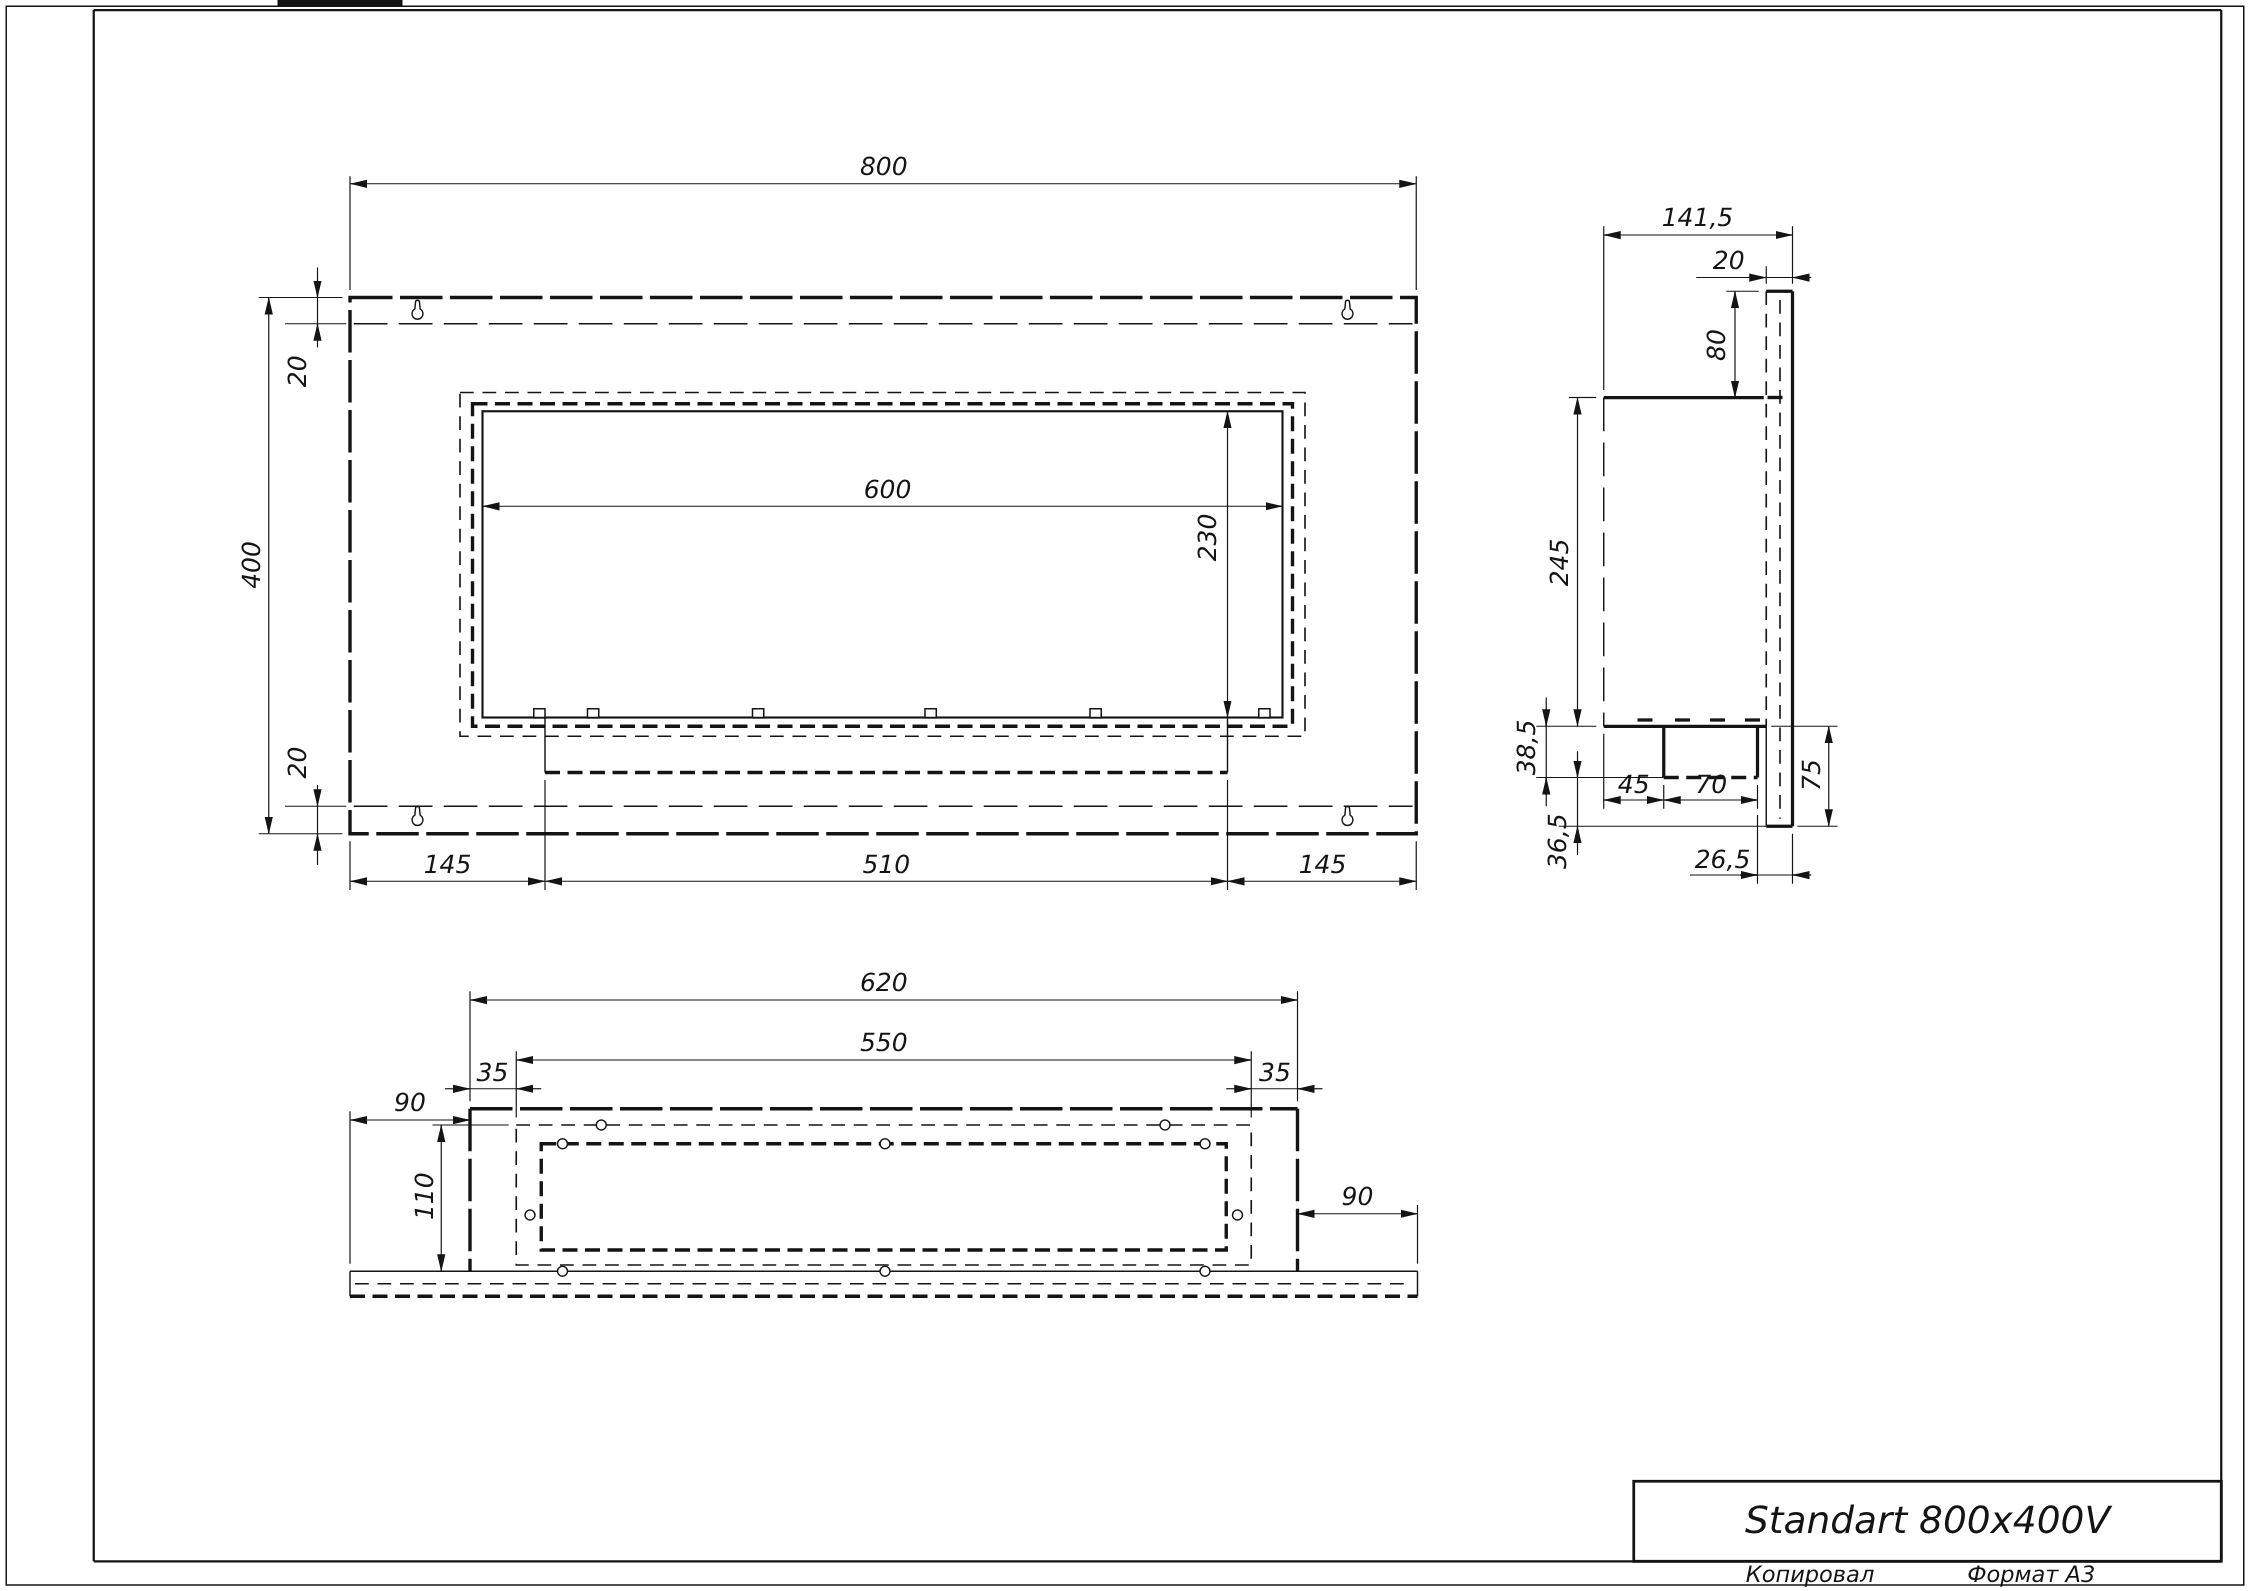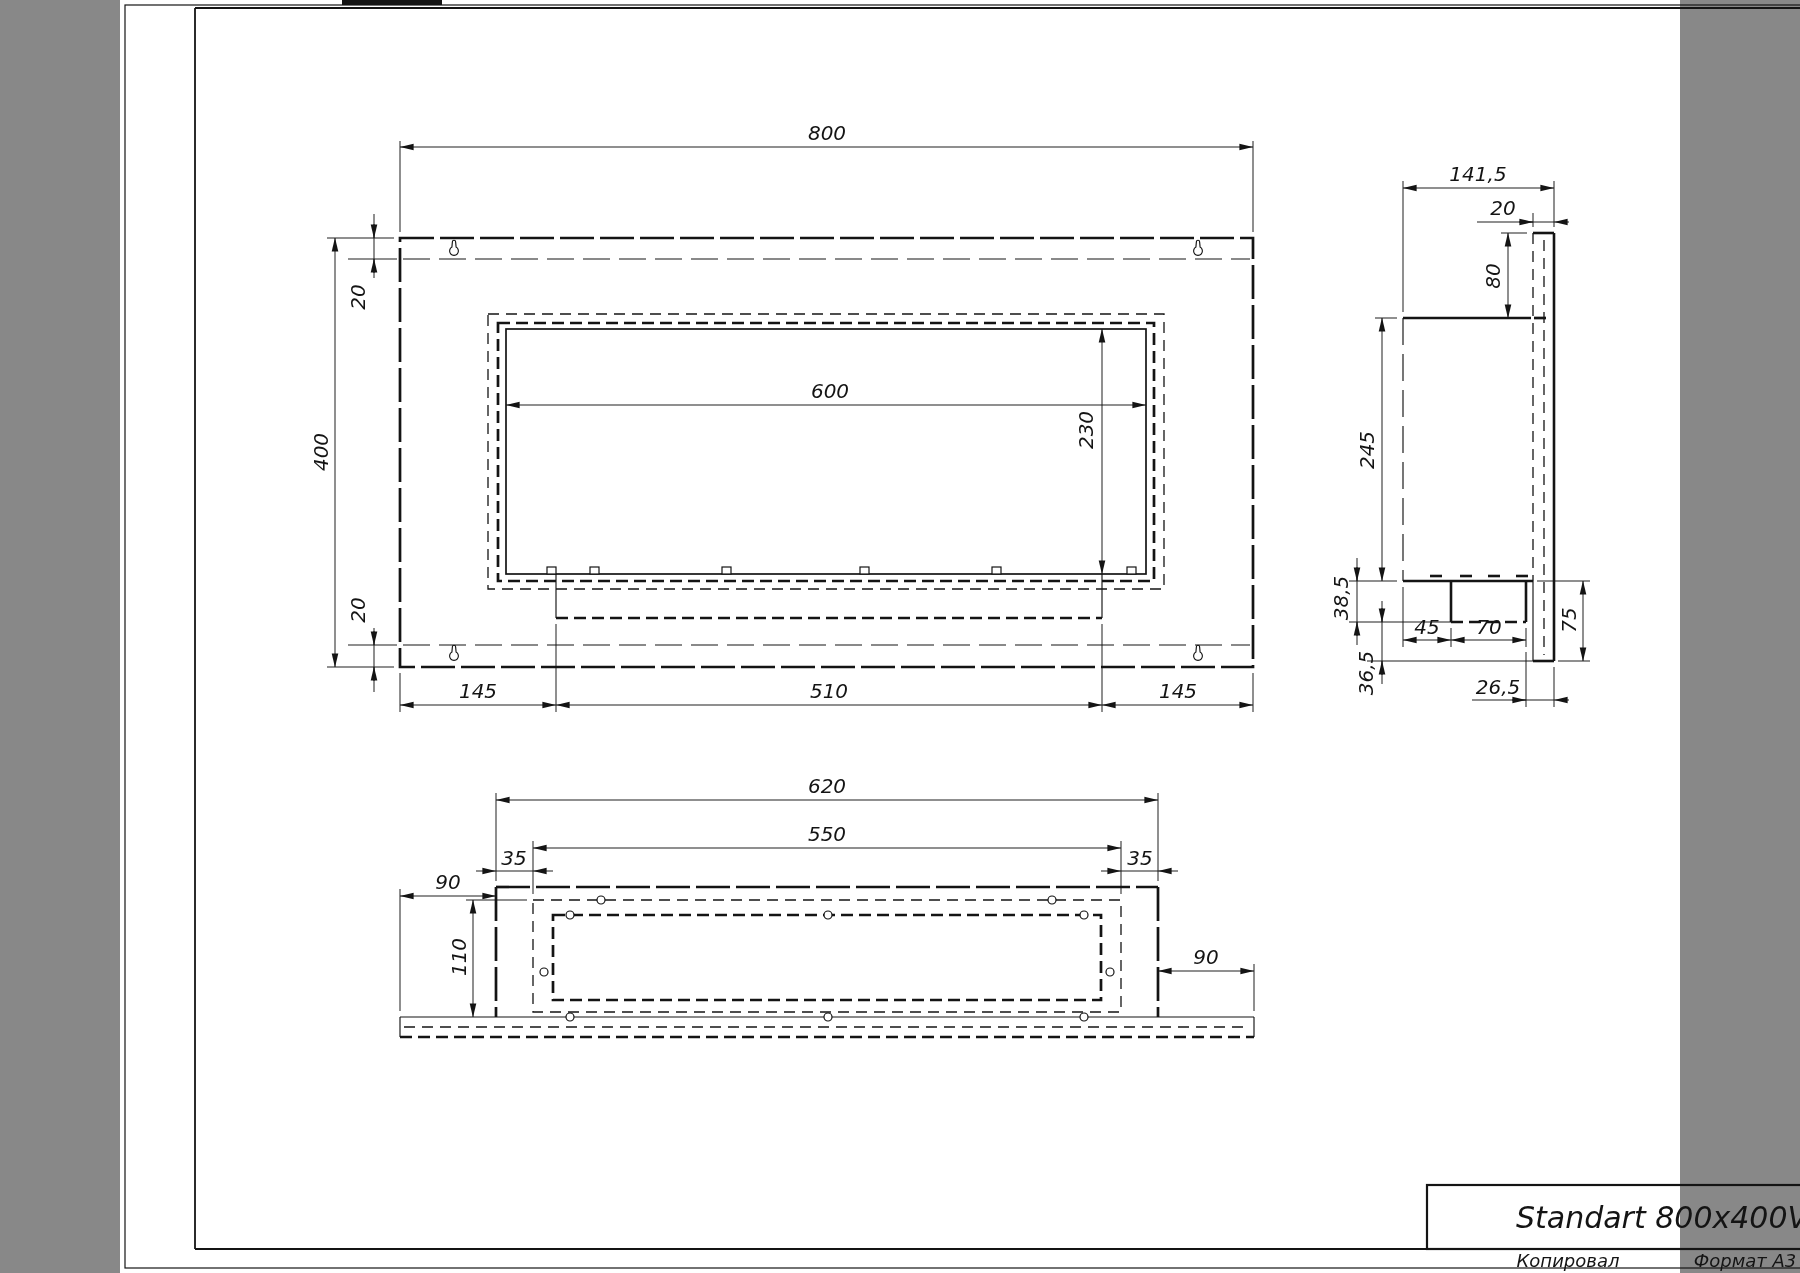--- a/index.html
+++ b/index.html
@@ -1,16 +1,16 @@
 <!DOCTYPE html>
 <html><head>
 <meta charset="utf-8">
 <style>
   html,body{margin:0;padding:0;background:#888;}
-  .page{position:relative;width:1560px;height:1273px;background:#ffffff;margin:0 auto;
+  .page{position:relative;width:1800px;height:1273px;background:#ffffff;margin:0 auto;
         font-family:"DejaVu Sans",sans-serif;}
   svg{display:block;}
   .ln{stroke:#141414;fill:none;stroke-linecap:butt;}
   .s26{stroke-width:2.6;}
   .s18{stroke-width:1.8;}
   .s16{stroke-width:1.7;}
   .s12{stroke-width:1.15;}
   .dTh{stroke-width:2.7;stroke-dasharray:34 6;}   
   .dTh2{stroke-width:2.7;stroke-dasharray:12 6;}  
   .dLong{stroke-width:1.15;stroke-dasharray:27 9;}

